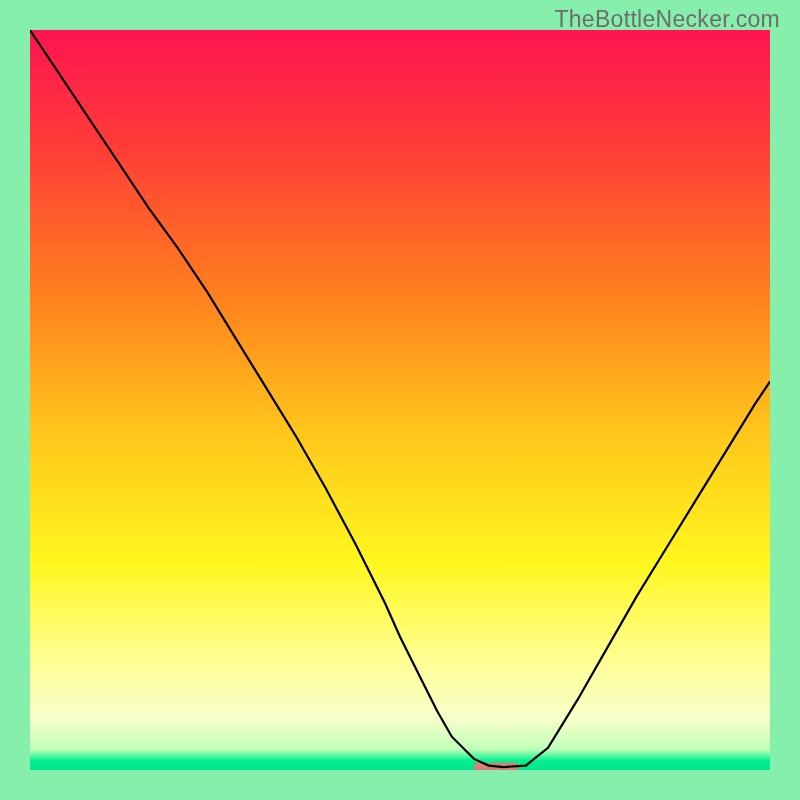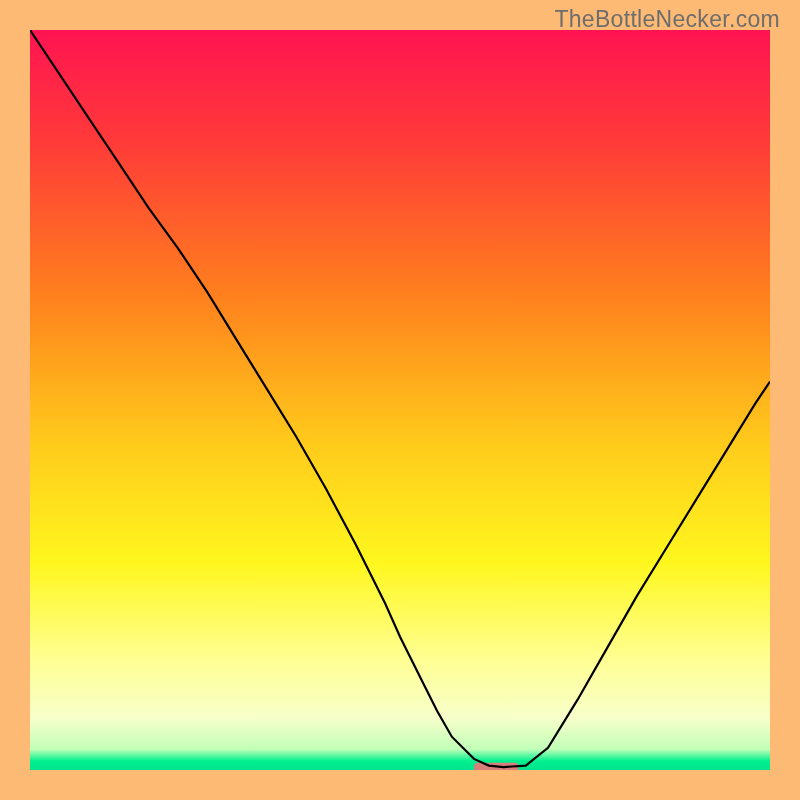--- a/index.html
+++ b/index.html
@@ -8,21 +8,21 @@
     width: 800px;
     height: 800px;
     overflow: hidden;
     background: #000;
     font-family: Arial, Helvetica, sans-serif;
   }
   .frame {
     position: relative;
     width: 800px;
     height: 800px;
-    background: #fdba74;
+    background: #86efac;
   }
   .plot-area {
     position: absolute;
     left: 30px;
     top: 30px;
     width: 740px;
     height: 740px;
   }
   .plot-area svg {
     display: block;

